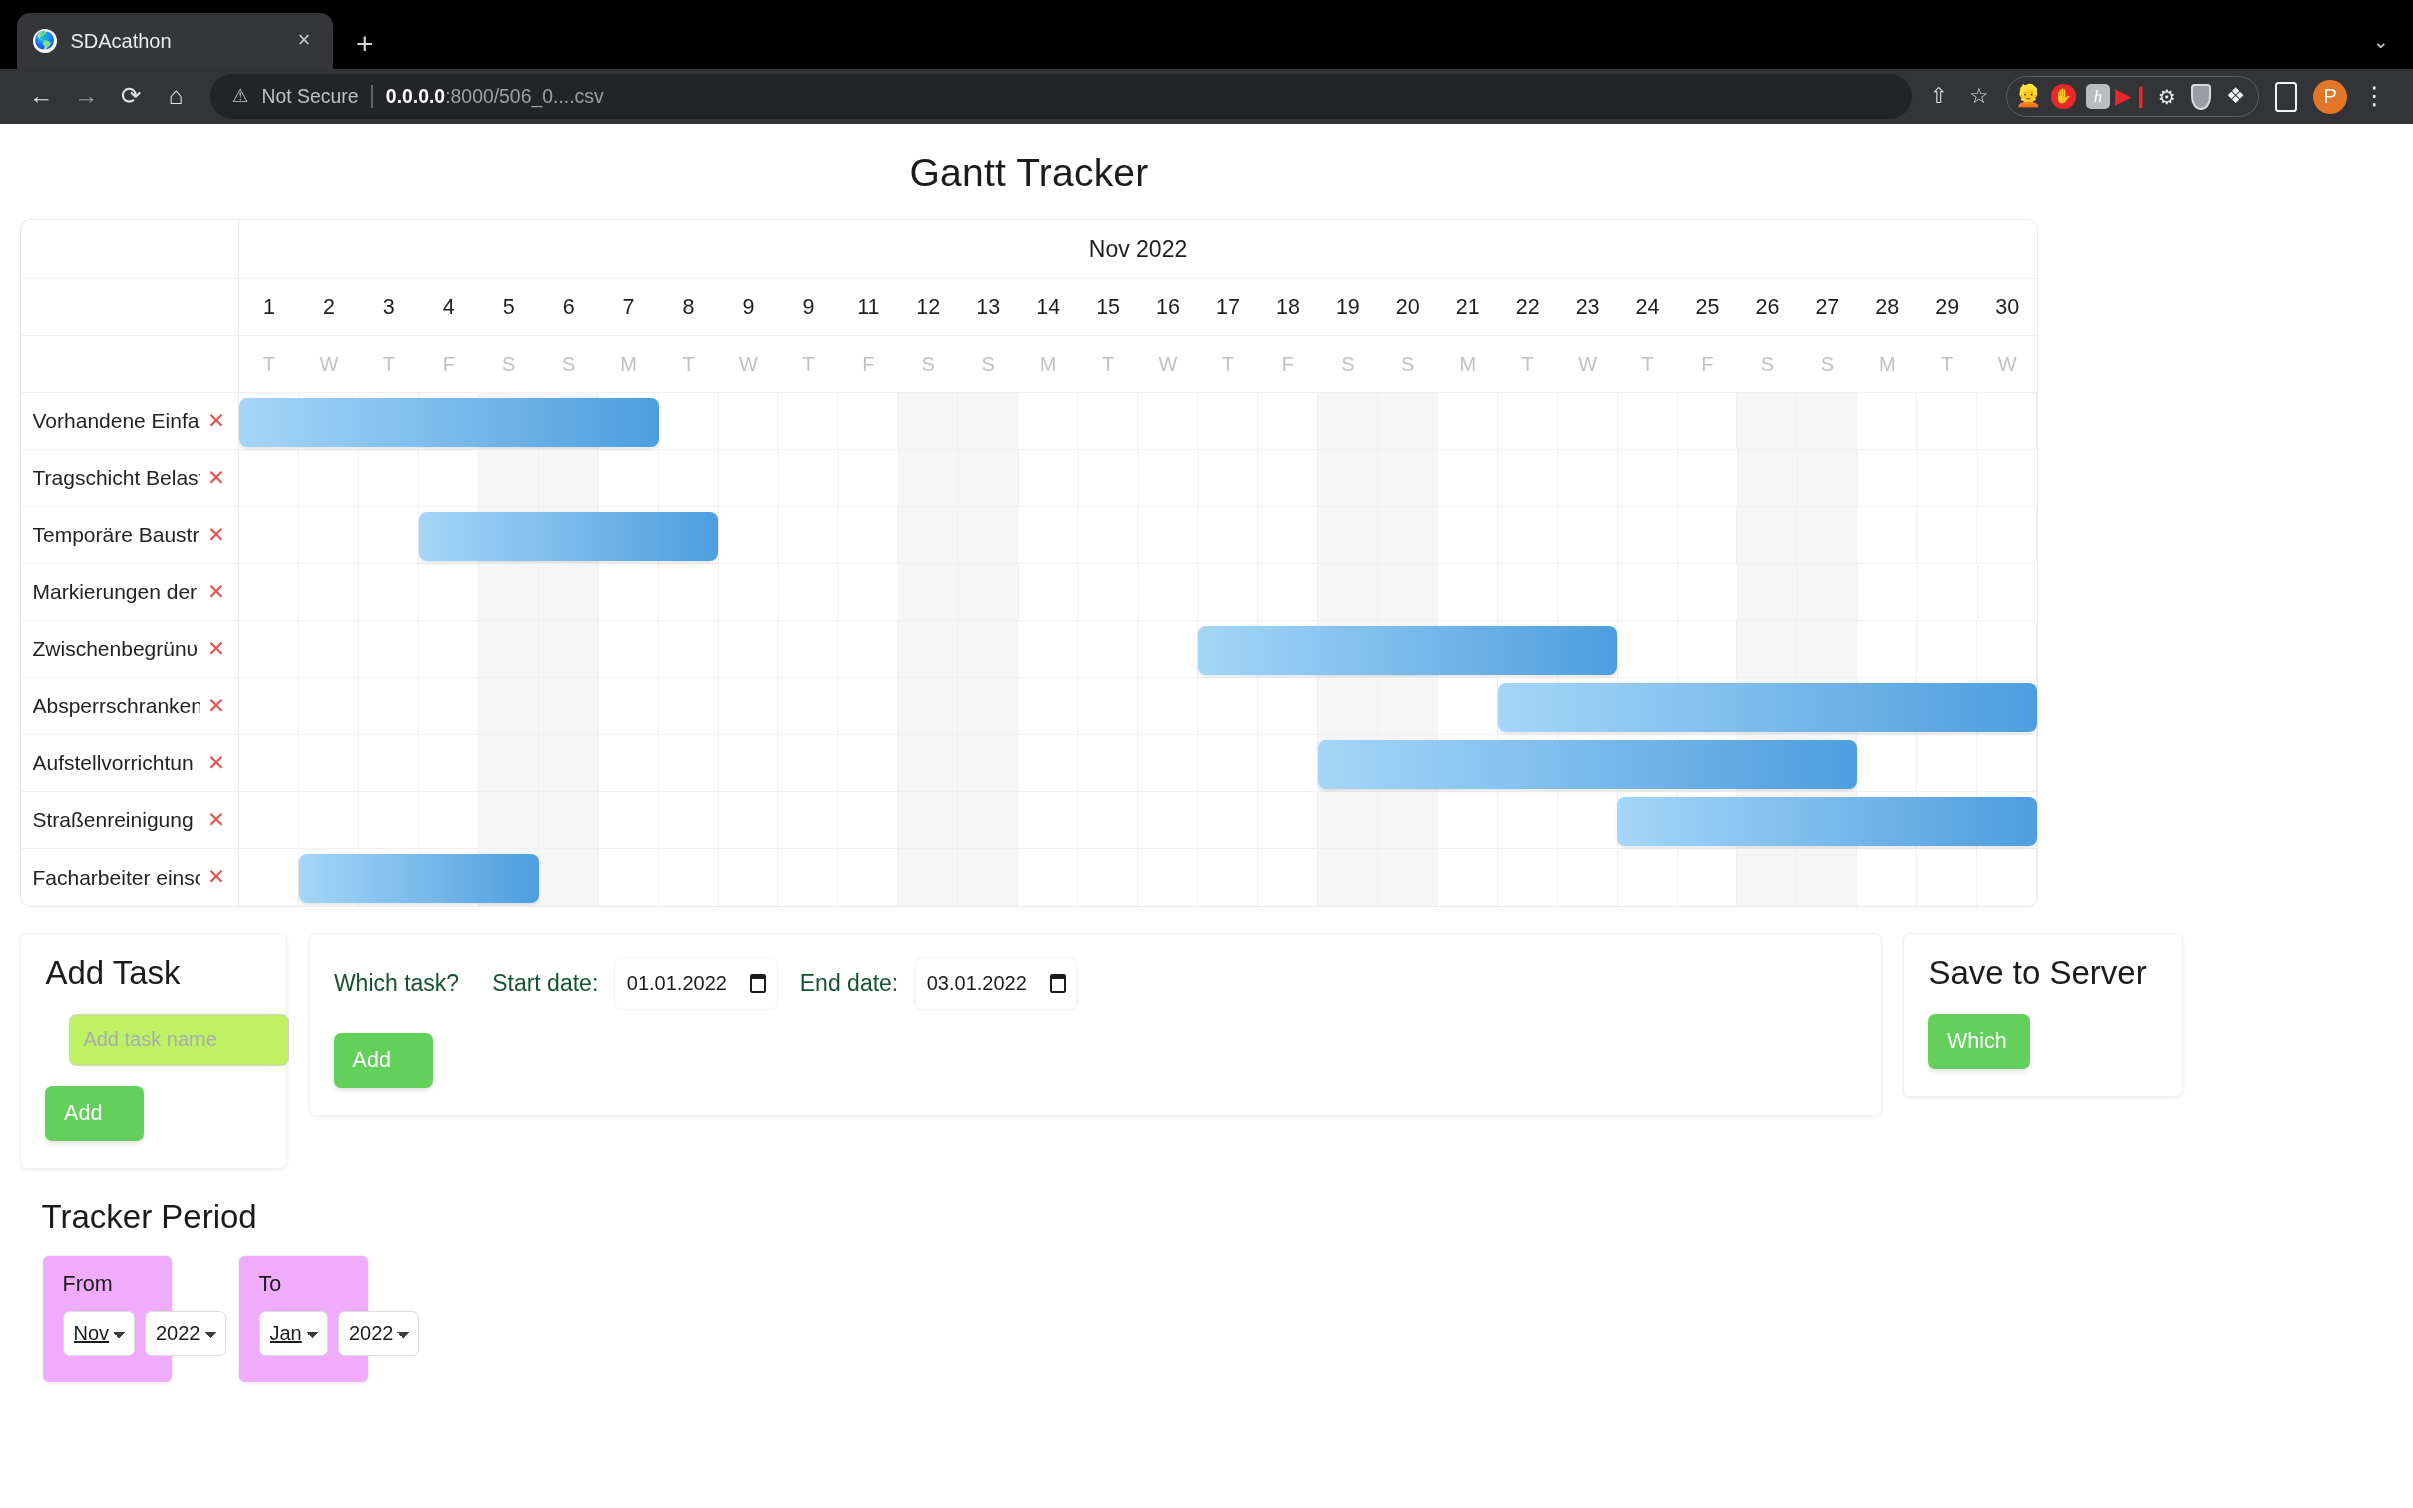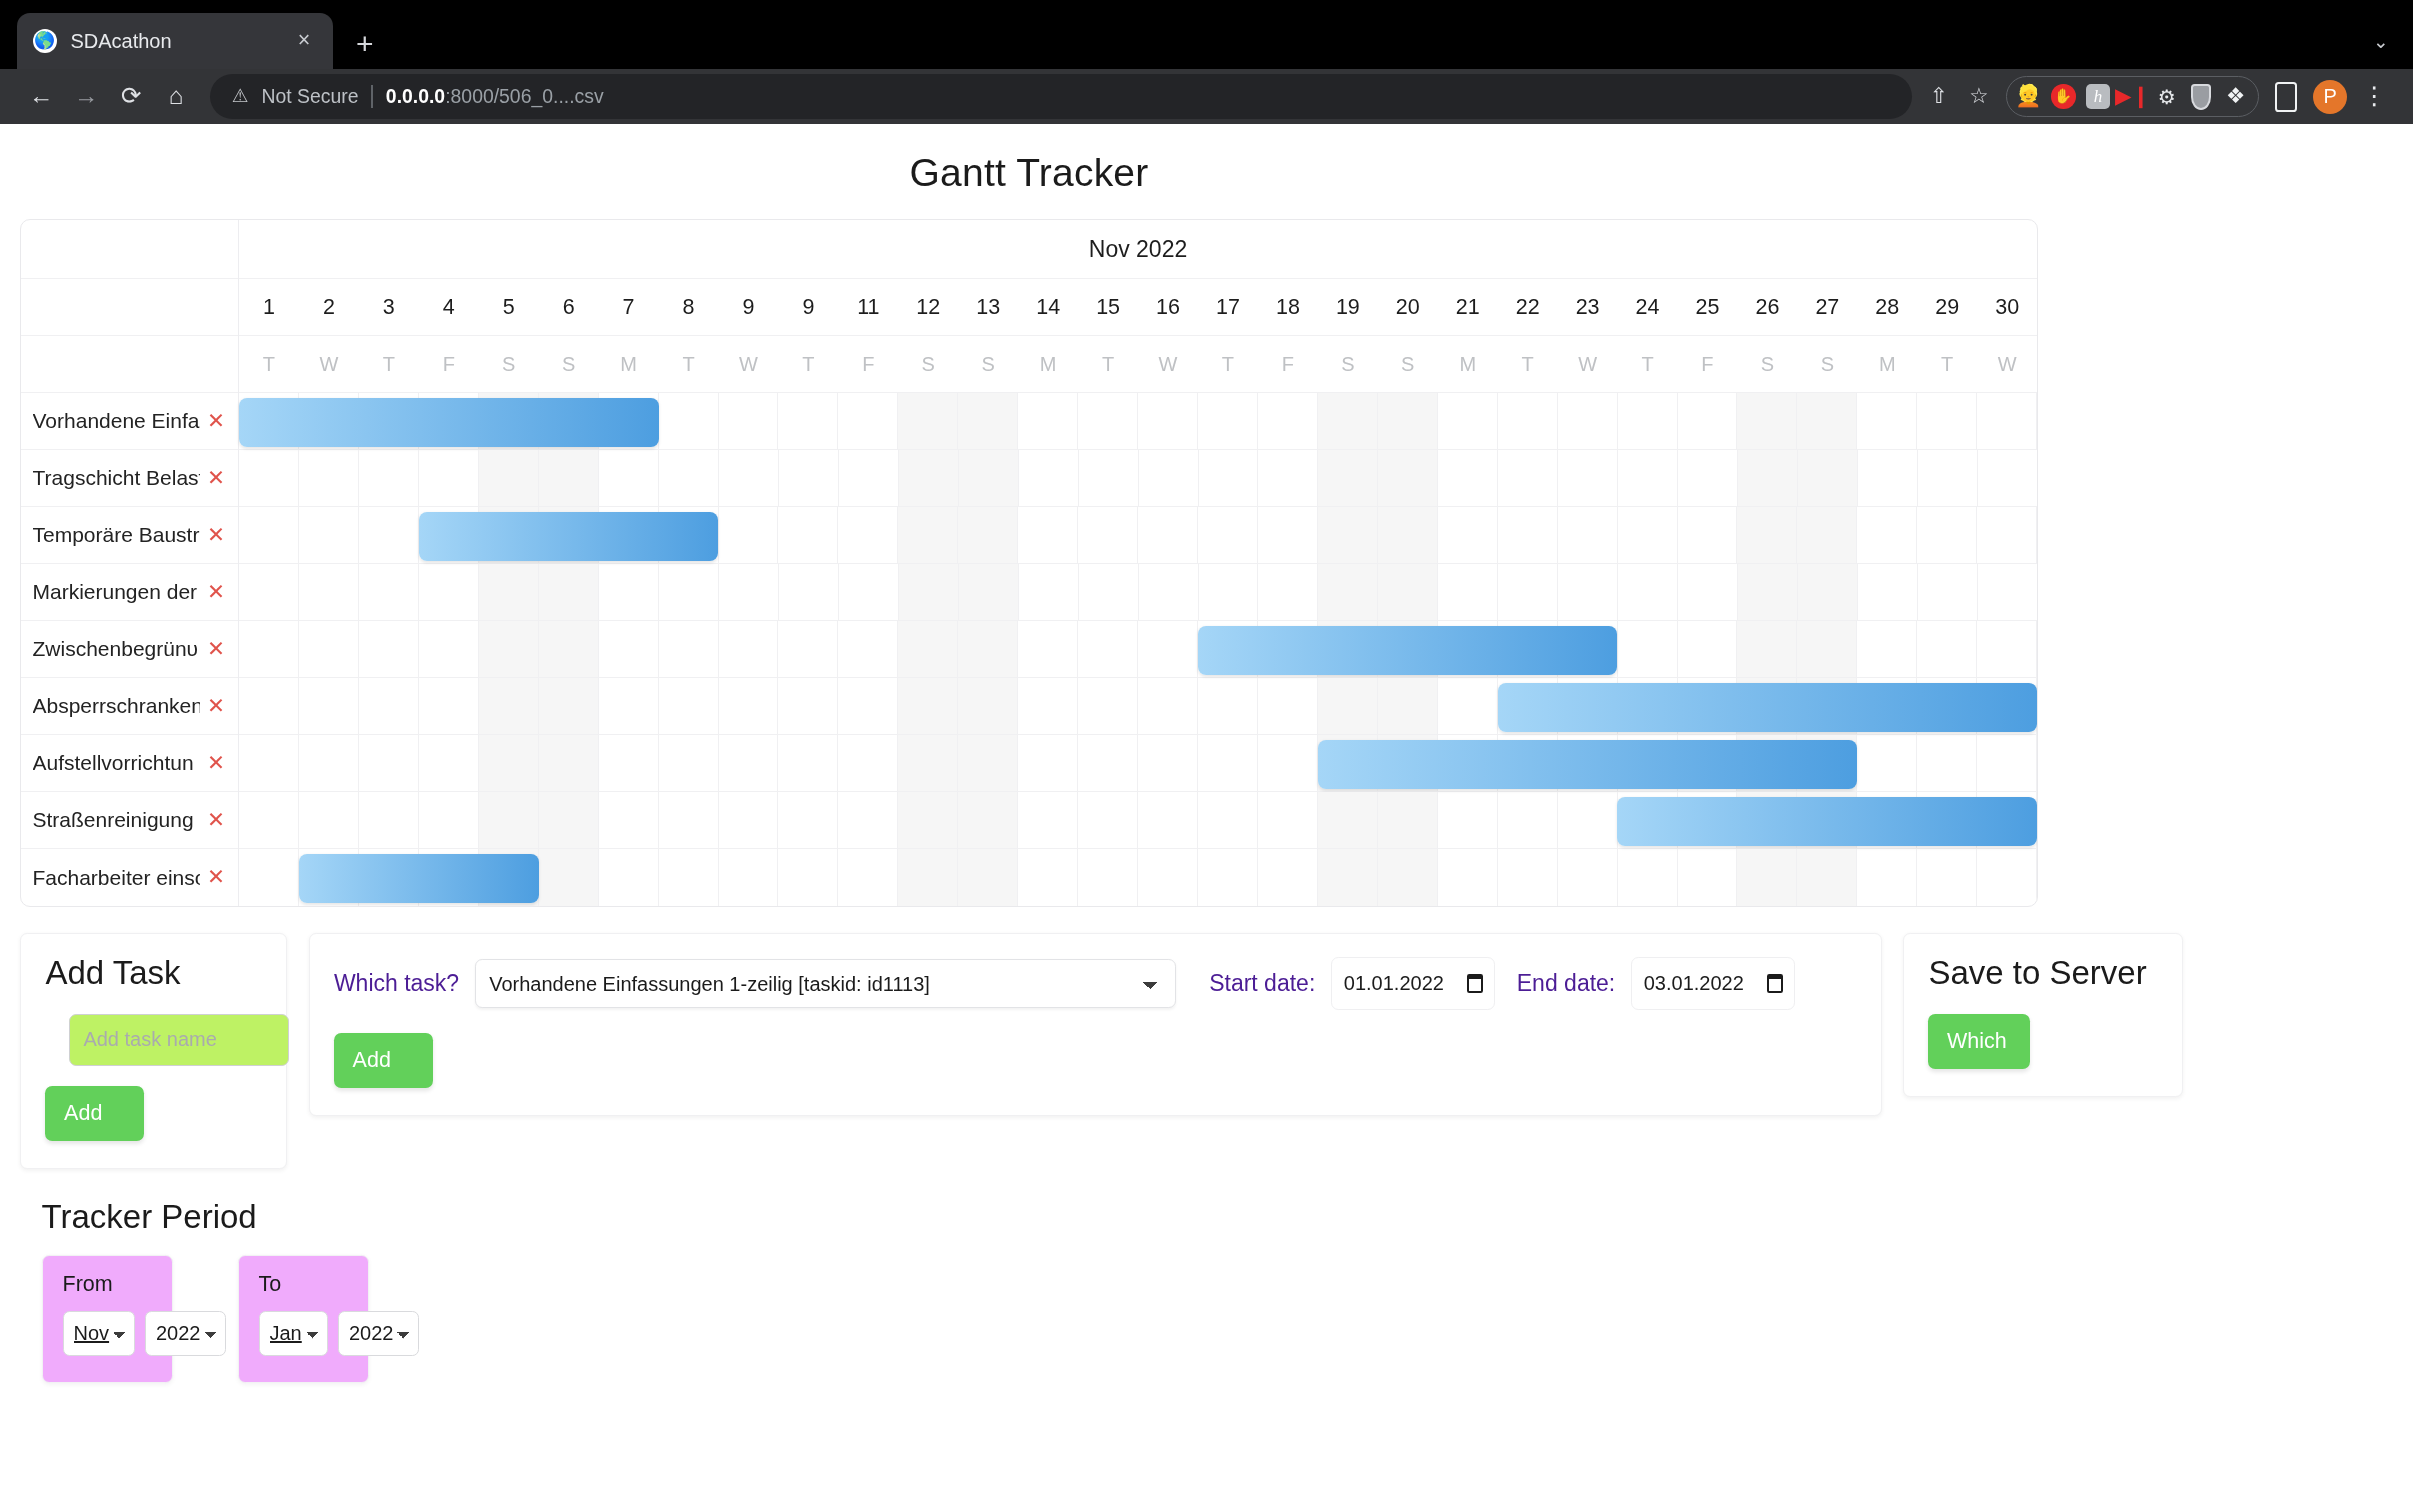--- a/index.html
+++ b/index.html
@@ -280,21 +280,21 @@
     height: 55px;
     min-width: 99px;
     box-shadow: 0 2.2px 4.3px rgba(0,0,0,0.10);
     cursor: pointer;
     text-align: left;
   }
   .add-task-btn { margin-top: 20px; }
   .save-btn { min-width: 102px; }
 
   .dur-row { display: flex; align-items: center; gap: 0; margin-top: 2.9px; }
-  .dur-label { font-size: 23px; color: #4c1d95; white-space: nowrap; }
+  .dur-label { font-size: 23px; color: #14532d; white-space: nowrap; }
   .task-select {
     width: 701px;
     height: 49px;
     margin-left: 16px;
     border: 1.4px solid #e2e3e6;
     border-radius: 7.2px;
     background: #fff;
     font-size: 20px;
     font-family: "Liberation Sans", sans-serif;
     color: #1b1b1b;
@@ -858,23 +858,20 @@
       <h2>Add Task</h2>
       <input class="text-input" type="text" placeholder="Add task name" style="">
       <div>
         <button class="btn-green add-task-btn">Add</button>
       </div>
     </div>
 
     <div class="card card-duration">
       <div class="dur-row">
         <span class="dur-label">Which task?</span>
-        <select class="task-select">
-          <option>Vorhandene Einfassungen 1-zeilig [taskid: id1113]</option>
-        </select>
         <span class="dur-label start">Start date:</span>
         <div class="date-input">
           <span>01.01.2022</span>
           <span class="cal-icon"></span>
         </div>
         <span class="dur-label end">End date:</span>
         <div class="date-input">
           <span>03.01.2022</span>
           <span class="cal-icon"></span>
         </div>

